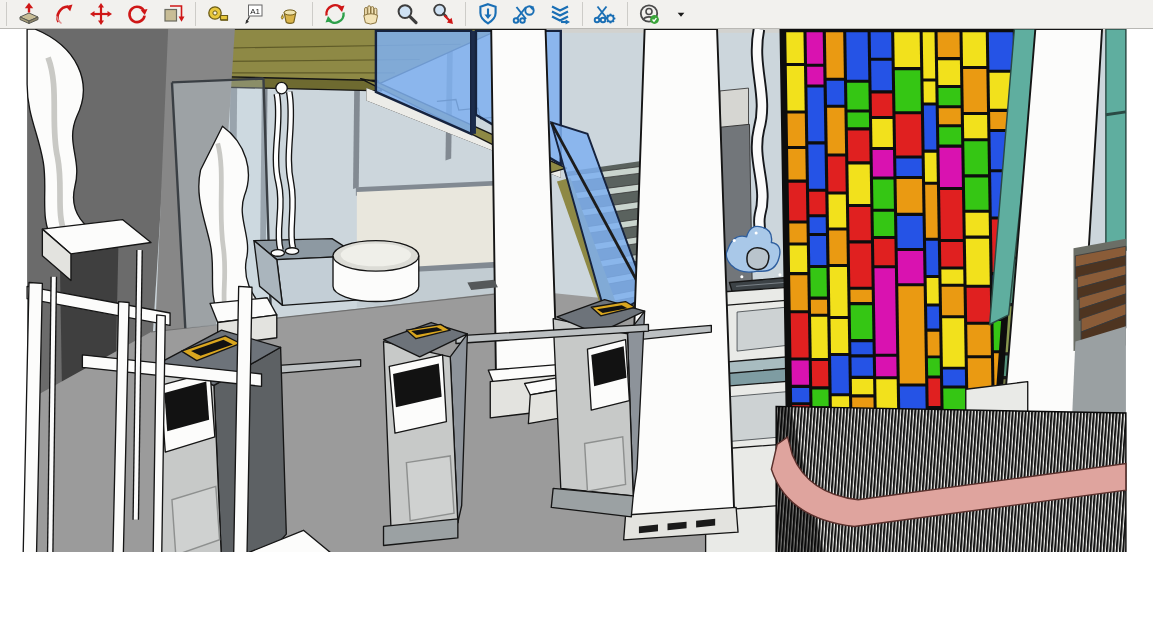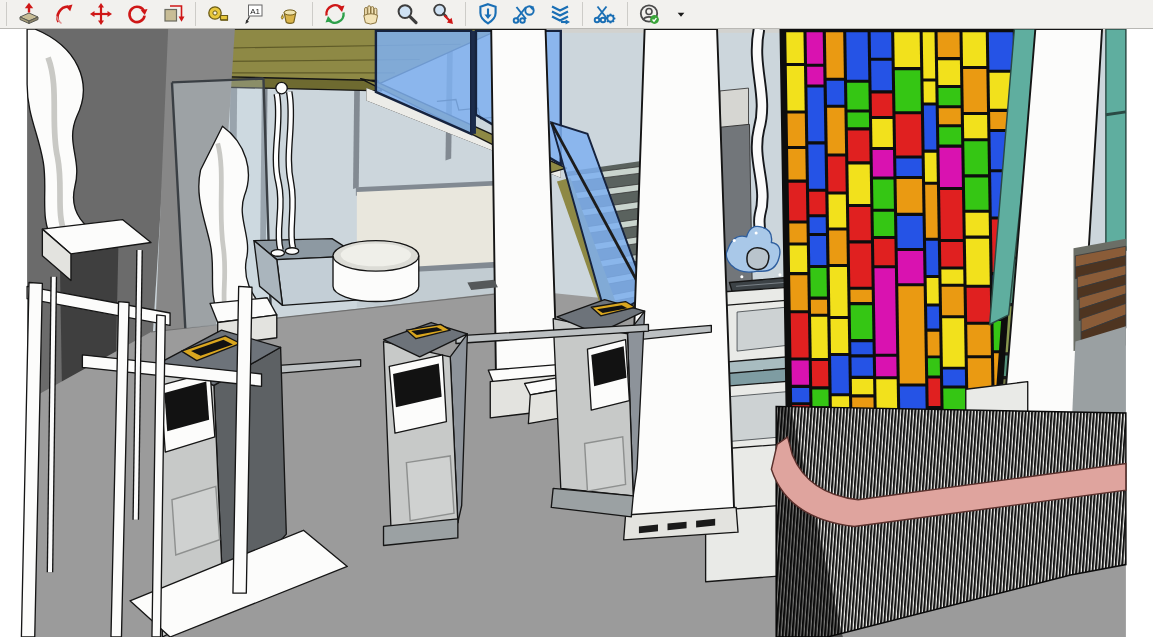--- a/index.html
+++ b/index.html
@@ -1,16 +1,16 @@
 <!DOCTYPE html>
 <html style="--tb_bg: #f2f1ee; --wall: #ccd6dc; --wall_lower: #c2ccd2; --mullion: #828a92; --left_wall: #6b6b6b; --mid_wall: #878787; --dark_recess: #3f3f3f; --floor: #9b9b9b; --beige: #e9e7dd; --wood: #8e8945; --wood_dark: #6e6a30; --glass_blue: #7fb0f0; --glass_frame: #16233e; --tread: #c9d4cd; --stair_bg: #5a625e; --teal_glass: #5fae9f; --step_brown: #8a5c38; --step_brown_dark: #4e3420; --white: #fcfcfb; --shade: #e3e3df; --outline: #151515; --stone: #e9eae7; --stone_inset: #cdd2d3; --stone_band: #7e9ca2; --water: #a9c8e8; --ped_top: #8d99a2; --ped_front: #c3ced6; --ped_side: #aab5bd; --t_front: #c7c9c8; --t_side: #8d939a; --t_side_dark: #5d6164; --t_top: #6d737a; --reader: #d9a61f; --screen: #121212; --t_recess: #cfd1d0; --arm: #bcc0c2; --grate: #3c4246; --desk_dark: #141414; --desk_light: #f2f2ef; --desk_pink: #dfa49e;"><head>
 <meta charset="utf-8">
 <style>
   html,body{margin:0;padding:0;background:#ffffff;}
-  .app{width:1153px;height:638px;overflow:hidden;position:relative;background:#fff;
+  .app{width:1153px;height:552px;overflow:hidden;position:relative;background:#fff;
        font-family:"Liberation Sans",sans-serif;}
   
   .toolbar{height:29px;background:var(--tb_bg,#f2f1ee);border-bottom:1px solid #b9b8b4;
            display:flex;align-items:center;padding:0 2px;box-sizing:border-box;}
   .tb-btn{border:none;background:transparent;padding:1px 5px;margin:0;height:28px;
           display:inline-flex;align-items:center;justify-content:center;cursor:pointer;}
   .tb-btn svg{display:block;}
   .tb-sep{display:inline-block;width:1px;height:24px;background:#cdccc8;margin:0 4px;}
   
   #scene{display:block;}

